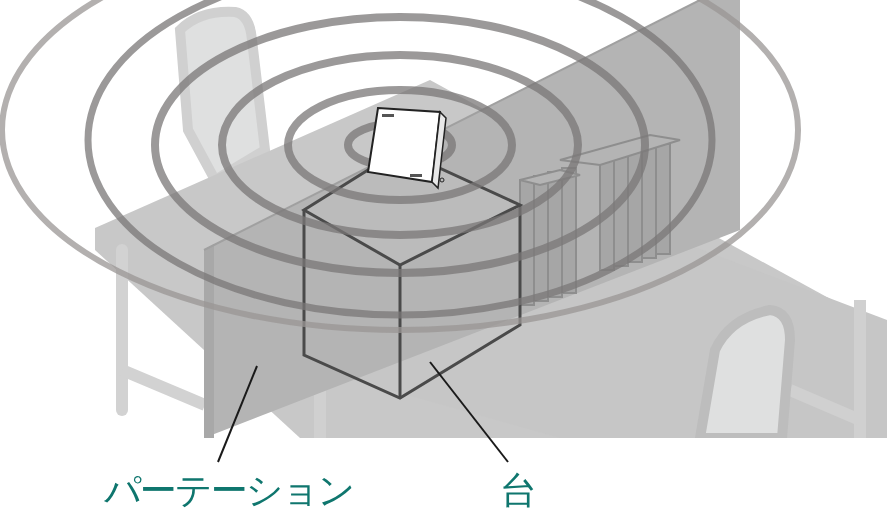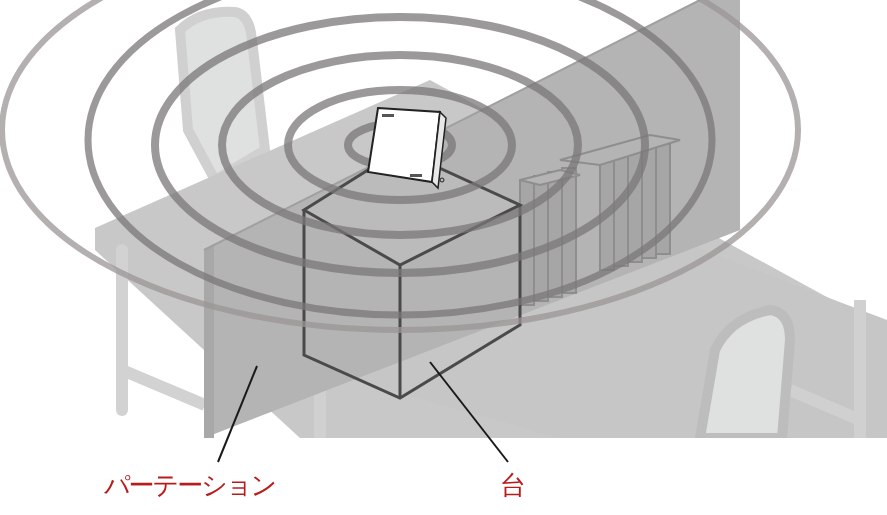--- a/index.html
+++ b/index.html
@@ -1,19 +1,19 @@
 <!DOCTYPE html>
 <html><head>
 <meta charset="utf-8">
 <style>
   html, body { margin:0; padding:0; background:#ffffff; }
   body { width:887px; height:515px; position:relative; overflow:hidden;
          font-family:"DejaVu Sans", sans-serif; }
   svg.scene { position:absolute; left:0; top:0; }
-  .label { position:absolute; color:#b91c1c; font-size:26px; letter-spacing:-2px;
+  .label { position:absolute; color:#0f766e; font-size:37px; letter-spacing:-2px;
            font-family:"DejaVu Sans", sans-serif; line-height:1; white-space:nowrap; }
   #label-partition { left:104px; top:472px; }
   #label-stand { left:500px; top:472px; }
 </style>
 </head>
 <body>
 
 <svg class="scene" width="887" height="515" viewBox="0 0 887 515" xmlns="http://www.w3.org/2000/svg">
   <defs>
     <clipPath id="sceneclip">

